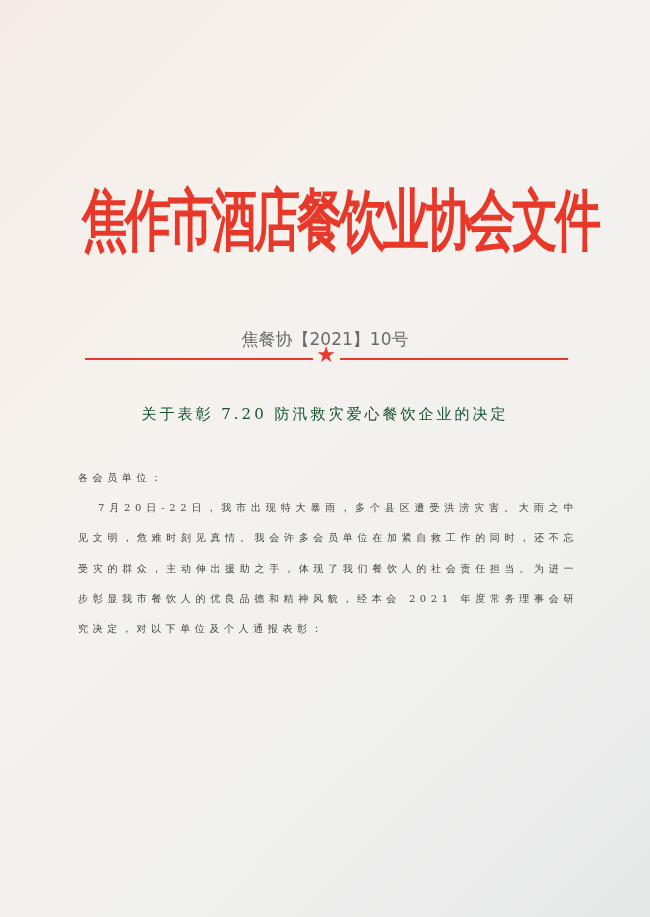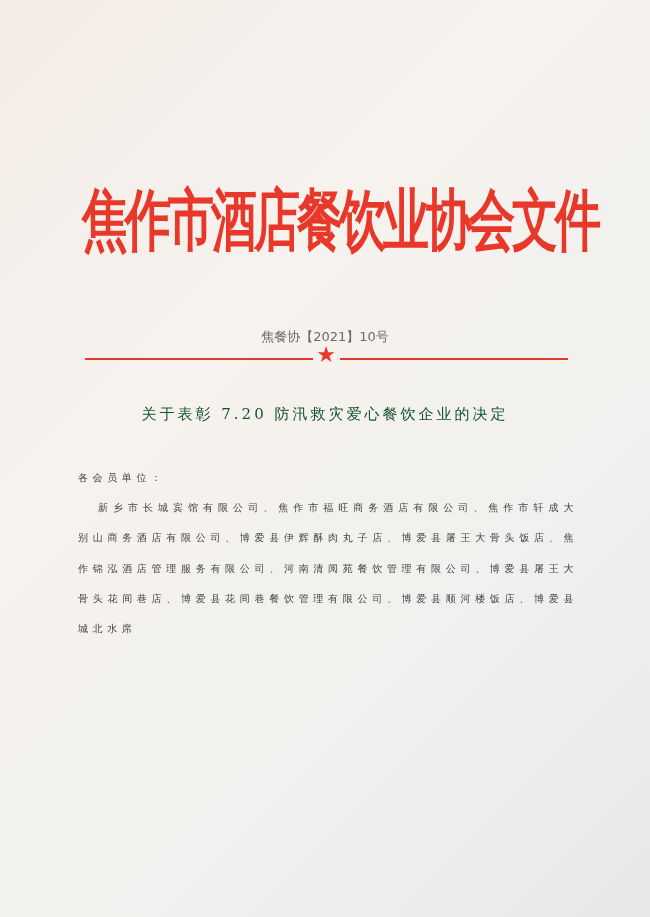--- a/index.html
+++ b/index.html
@@ -12,21 +12,21 @@
   .page { position: absolute; left: 0; top: 0; width: 550px; height: 917px; margin-top: 38px; }
   .masthead {
     position: absolute; left: 82px; top: 138px; width: 500px;
     color: #e8382a; font-family: "DejaVu Serif", serif;
     font-size: 46px; font-weight: bold; letter-spacing: -3px;
     transform: scaleY(1.45); transform-origin: top left;
     white-space: nowrap;
   }
   .docno {
     position: absolute; left: 0; width: 650px; top: 290px; text-align: center;
-    font-family: "DejaVu Sans", sans-serif; font-size: 13px; color: #6a6a6a;
+    font-family: "DejaVu Sans", sans-serif; font-size: 17px; color: #6a6a6a;
   }
   .rule { position: absolute; top: 320px; height: 2px; background: #e23a2c; }
   .rule.left { left: 85px; width: 228px; }
   .rule.right { left: 340px; width: 228px; }
   .star {
     position: absolute; left: 315px; top: 306px; width: 22px; text-align: center;
     color: #e8382a; font-size: 22px; line-height: 22px;
     font-family: "DejaVu Sans", sans-serif;
   }
   .subject {
@@ -47,15 +47,15 @@
 
 <div class="page">
   <div class="masthead">焦作市酒店餐饮业协会文件</div>
   <div class="docno">焦餐协【2021】10号</div>
   <div class="rule left"></div>
   <div class="star">★</div>
   <div class="rule right"></div>
   <div class="subject">关于表彰 7.20 防汛救灾爱心餐饮企业的决定</div>
   <div class="body">
     <p class="salutation">各会员单位：</p>
-    <p class="indent list">新乡市长城宾馆有限公司、焦作市福旺商务酒店有限公司、焦作市轩成大别山商务酒店有限公司、博爱县伊辉酥肉丸子店、博爱县屠王大骨头饭店、焦作锦泓酒店管理服务有限公司、河南清阅苑餐饮管理有限公司、博爱县屠王大骨头花间巷店、博爱县花间巷餐饮管理有限公司、博爱县顺河楼饭店、博爱县城北水席</p>
+    <p class="indent">7月20日-22日，我市出现特大暴雨，多个县区遭受洪涝灾害。大雨之中见文明，危难时刻见真情。我会许多会员单位在加紧自救工作的同时，还不忘受灾的群众，主动伸出援助之手，体现了我们餐饮人的社会责任担当。为进一步彰显我市餐饮人的优良品德和精神风貌，经本会 2021 年度常务理事会研究决定，对以下单位及个人通报表彰：</p>
   </div>
 </div>
 
 </body></html>

